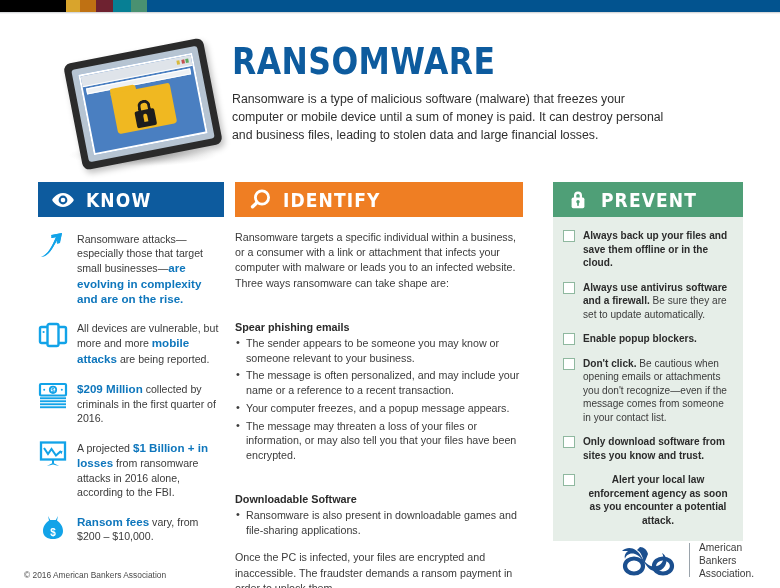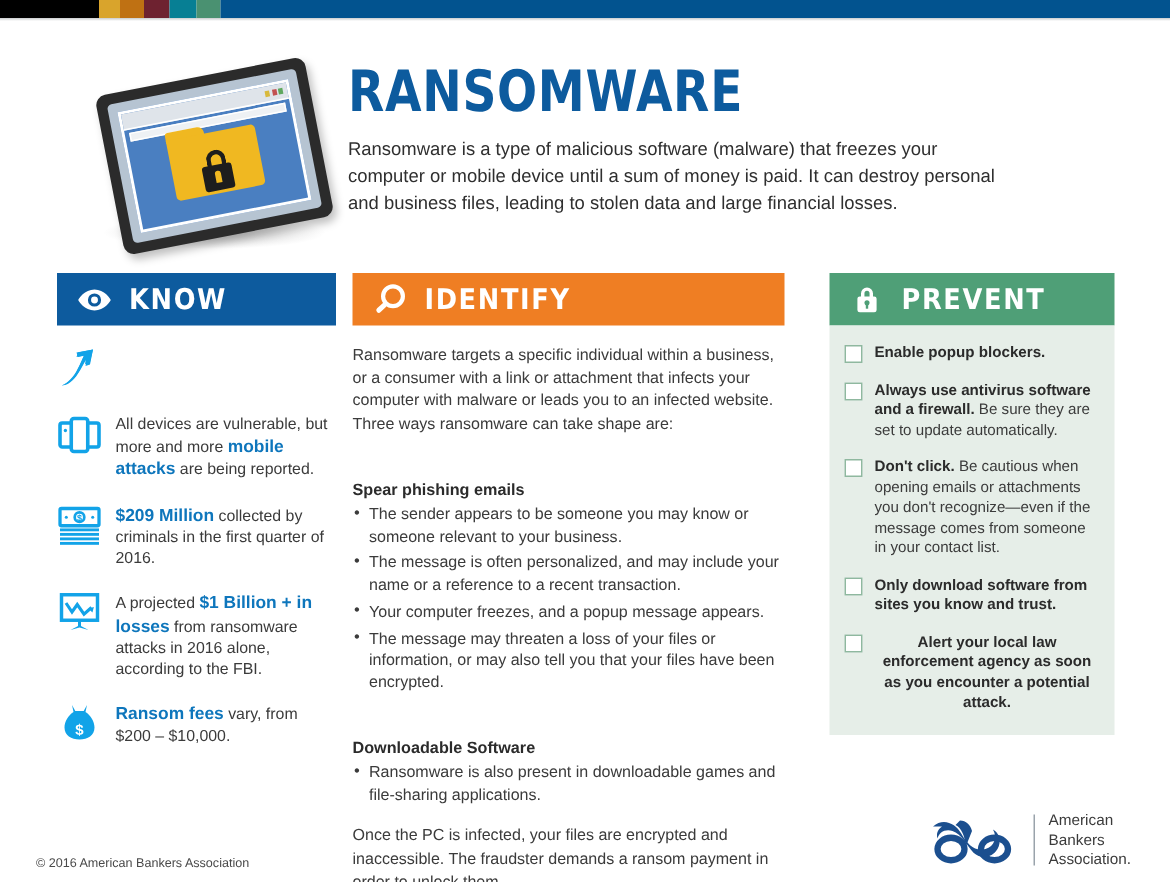--- a/index.html
+++ b/index.html
@@ -218,20 +218,23 @@
       </svg>
       <span class="hdr-label">KNOW</span>
     </div>
     <div id="know-items">
 
       <div class="know-item">
         <svg class="know-icon" viewBox="0 0 30 30">
           <path d="M3 26c4-1 8-5 11-11 2-4 3-7 4-9l-5 1 1-3 10-2-2 10-3 1 1-5c-2 3-4 7-6 10-3 5-7 8-11 8z" fill="#12A3E8"></path>
           <path d="M24 2l-11 2 1 3 4-.8c-1.3 2.5-2.4 5.4-4.2 8.6C11 20.6 7 24.6 3 26c5.2-.8 9.6-5.2 12.6-11 1.6-3 2.8-5.8 3.8-7.8l-.7 4.7 3.2-1z" fill="#12A3E8"></path>
         </svg>
+        <div class="know-text">
+          <span>Ransomware attacks—especially those that target small businesses—</span><b>are evolving in complexity and are on the rise.</b>
+        </div>
       </div>
 
       <div class="know-item">
         <svg class="know-icon" viewBox="0 0 30 30">
           <rect x="2" y="7" width="26" height="16" rx="1.5" fill="none" stroke="#12A3E8" stroke-width="2.4"></rect>
           <rect x="9.5" y="4" width="11" height="22" rx="1.8" fill="#ffffff" stroke="#12A3E8" stroke-width="2.4"></rect>
           <circle cx="5.6" cy="12" r="1.1" fill="#12A3E8"></circle>
         </svg>
         <div class="know-text">
           <span>All devices are vulnerable, but more and more </span><b>mobile attacks</b><span> are being reported.</span>
@@ -318,29 +321,33 @@
       <svg class="hdr-icon" viewBox="0 0 26 26">
         <path d="M9 11V8.6a4 4 0 0 1 8 0V11h-2.3V8.6a1.7 1.7 0 0 0-3.4 0V11z" fill="#ffffff"></path>
         <rect x="6.6" y="10.6" width="12.8" height="10.6" rx="1.6" fill="#ffffff"></rect>
         <circle cx="13" cy="14.8" r="1.7" fill="#4f9f77"></circle>
         <rect x="12.2" y="15.2" width="1.6" height="3.6" fill="#4f9f77"></rect>
       </svg>
       <span class="hdr-label">PREVENT</span>
     </div>
     <div id="prevent-panel">
 
+      <div class="pv-item">
+        <span class="pv-check"></span>
+        <span class="pv-text"><b>Always back up your files and save them offline or in the cloud.</b><span></span></span>
+      </div>
+
+      <div class="pv-item">
+        <span class="pv-check"></span>
+        <span class="pv-text"><b>Always use antivirus software and a firewall.</b><span> Be sure they are set to update automatically.</span></span>
+      </div>
 
       <div class="pv-item">
         <span class="pv-check"></span>
         <span class="pv-text"><b>Enable popup blockers.</b><span></span></span>
-      </div>
-
-      <div class="pv-item">
-        <span class="pv-check"></span>
-        <span class="pv-text"><b>Always use antivirus software and a firewall.</b><span> Be sure they are set to update automatically.</span></span>
       </div>
 
       <div class="pv-item">
         <span class="pv-check"></span>
         <span class="pv-text"><b>Don't click.</b><span> Be cautious when opening emails or attachments you don't recognize—even if the message comes from someone in your contact list.</span></span>
       </div>
 
       <div class="pv-item">
         <span class="pv-check"></span>
         <span class="pv-text"><b>Only download software from sites you know and trust.</b><span></span></span>

